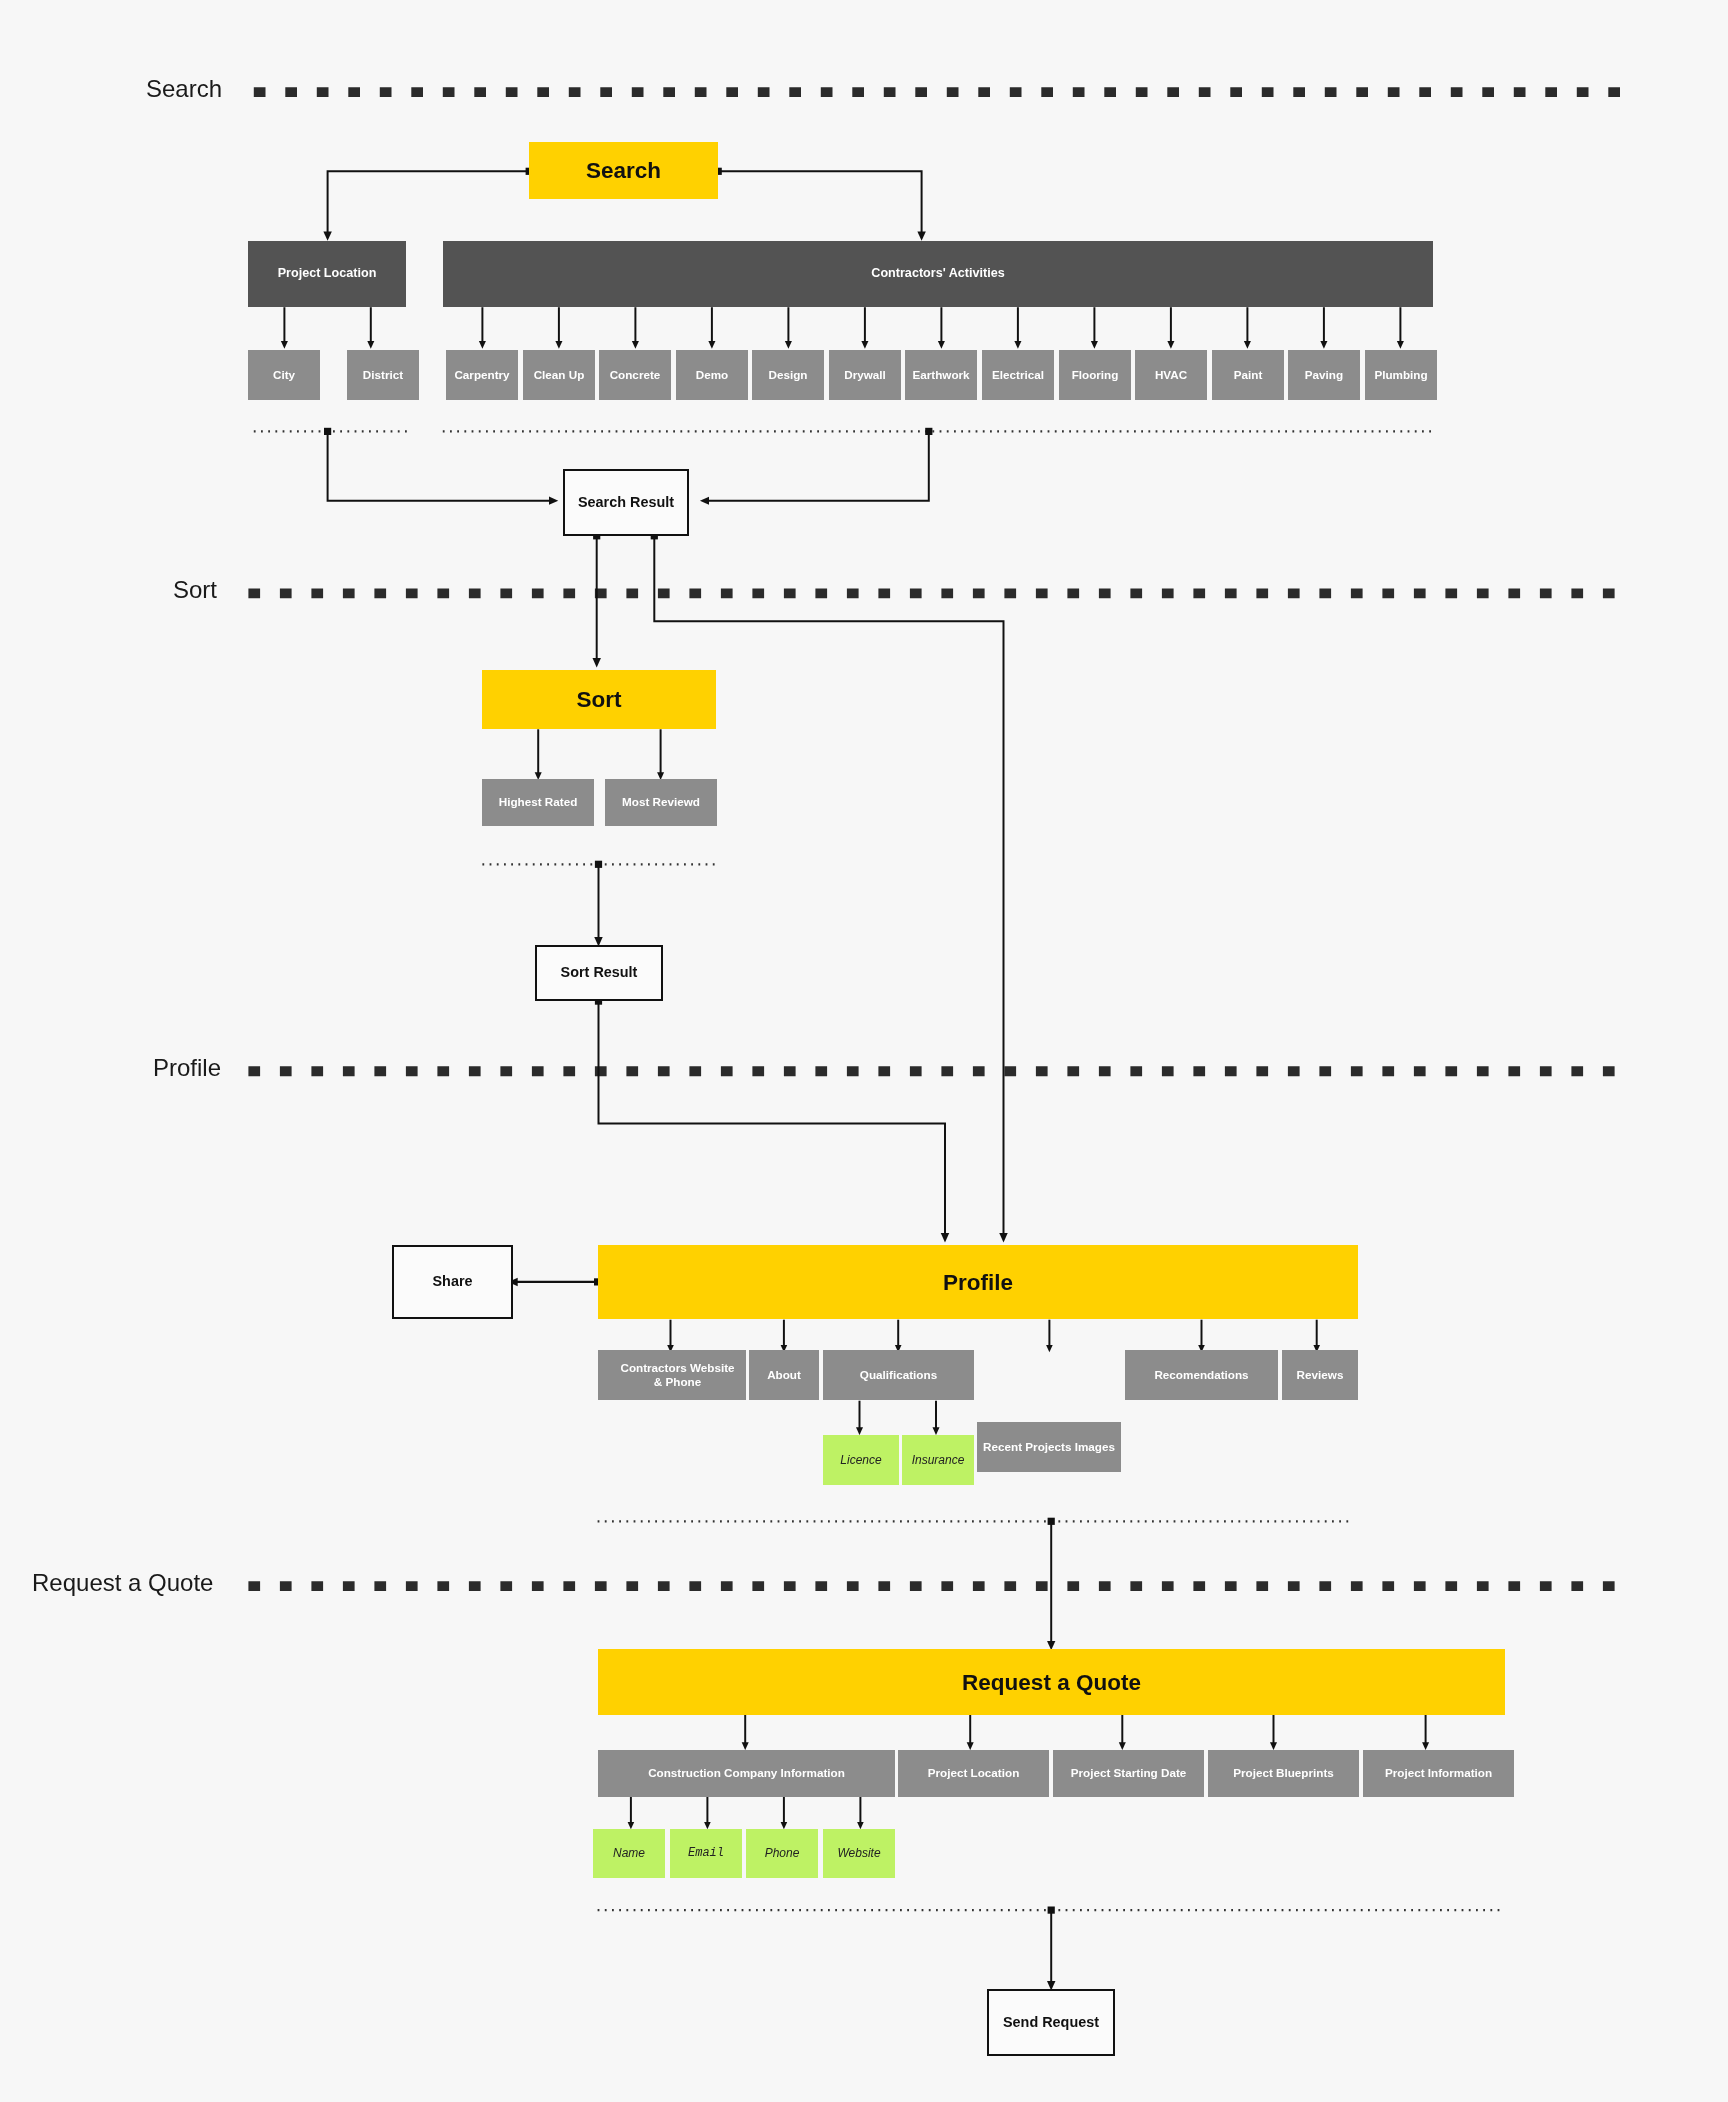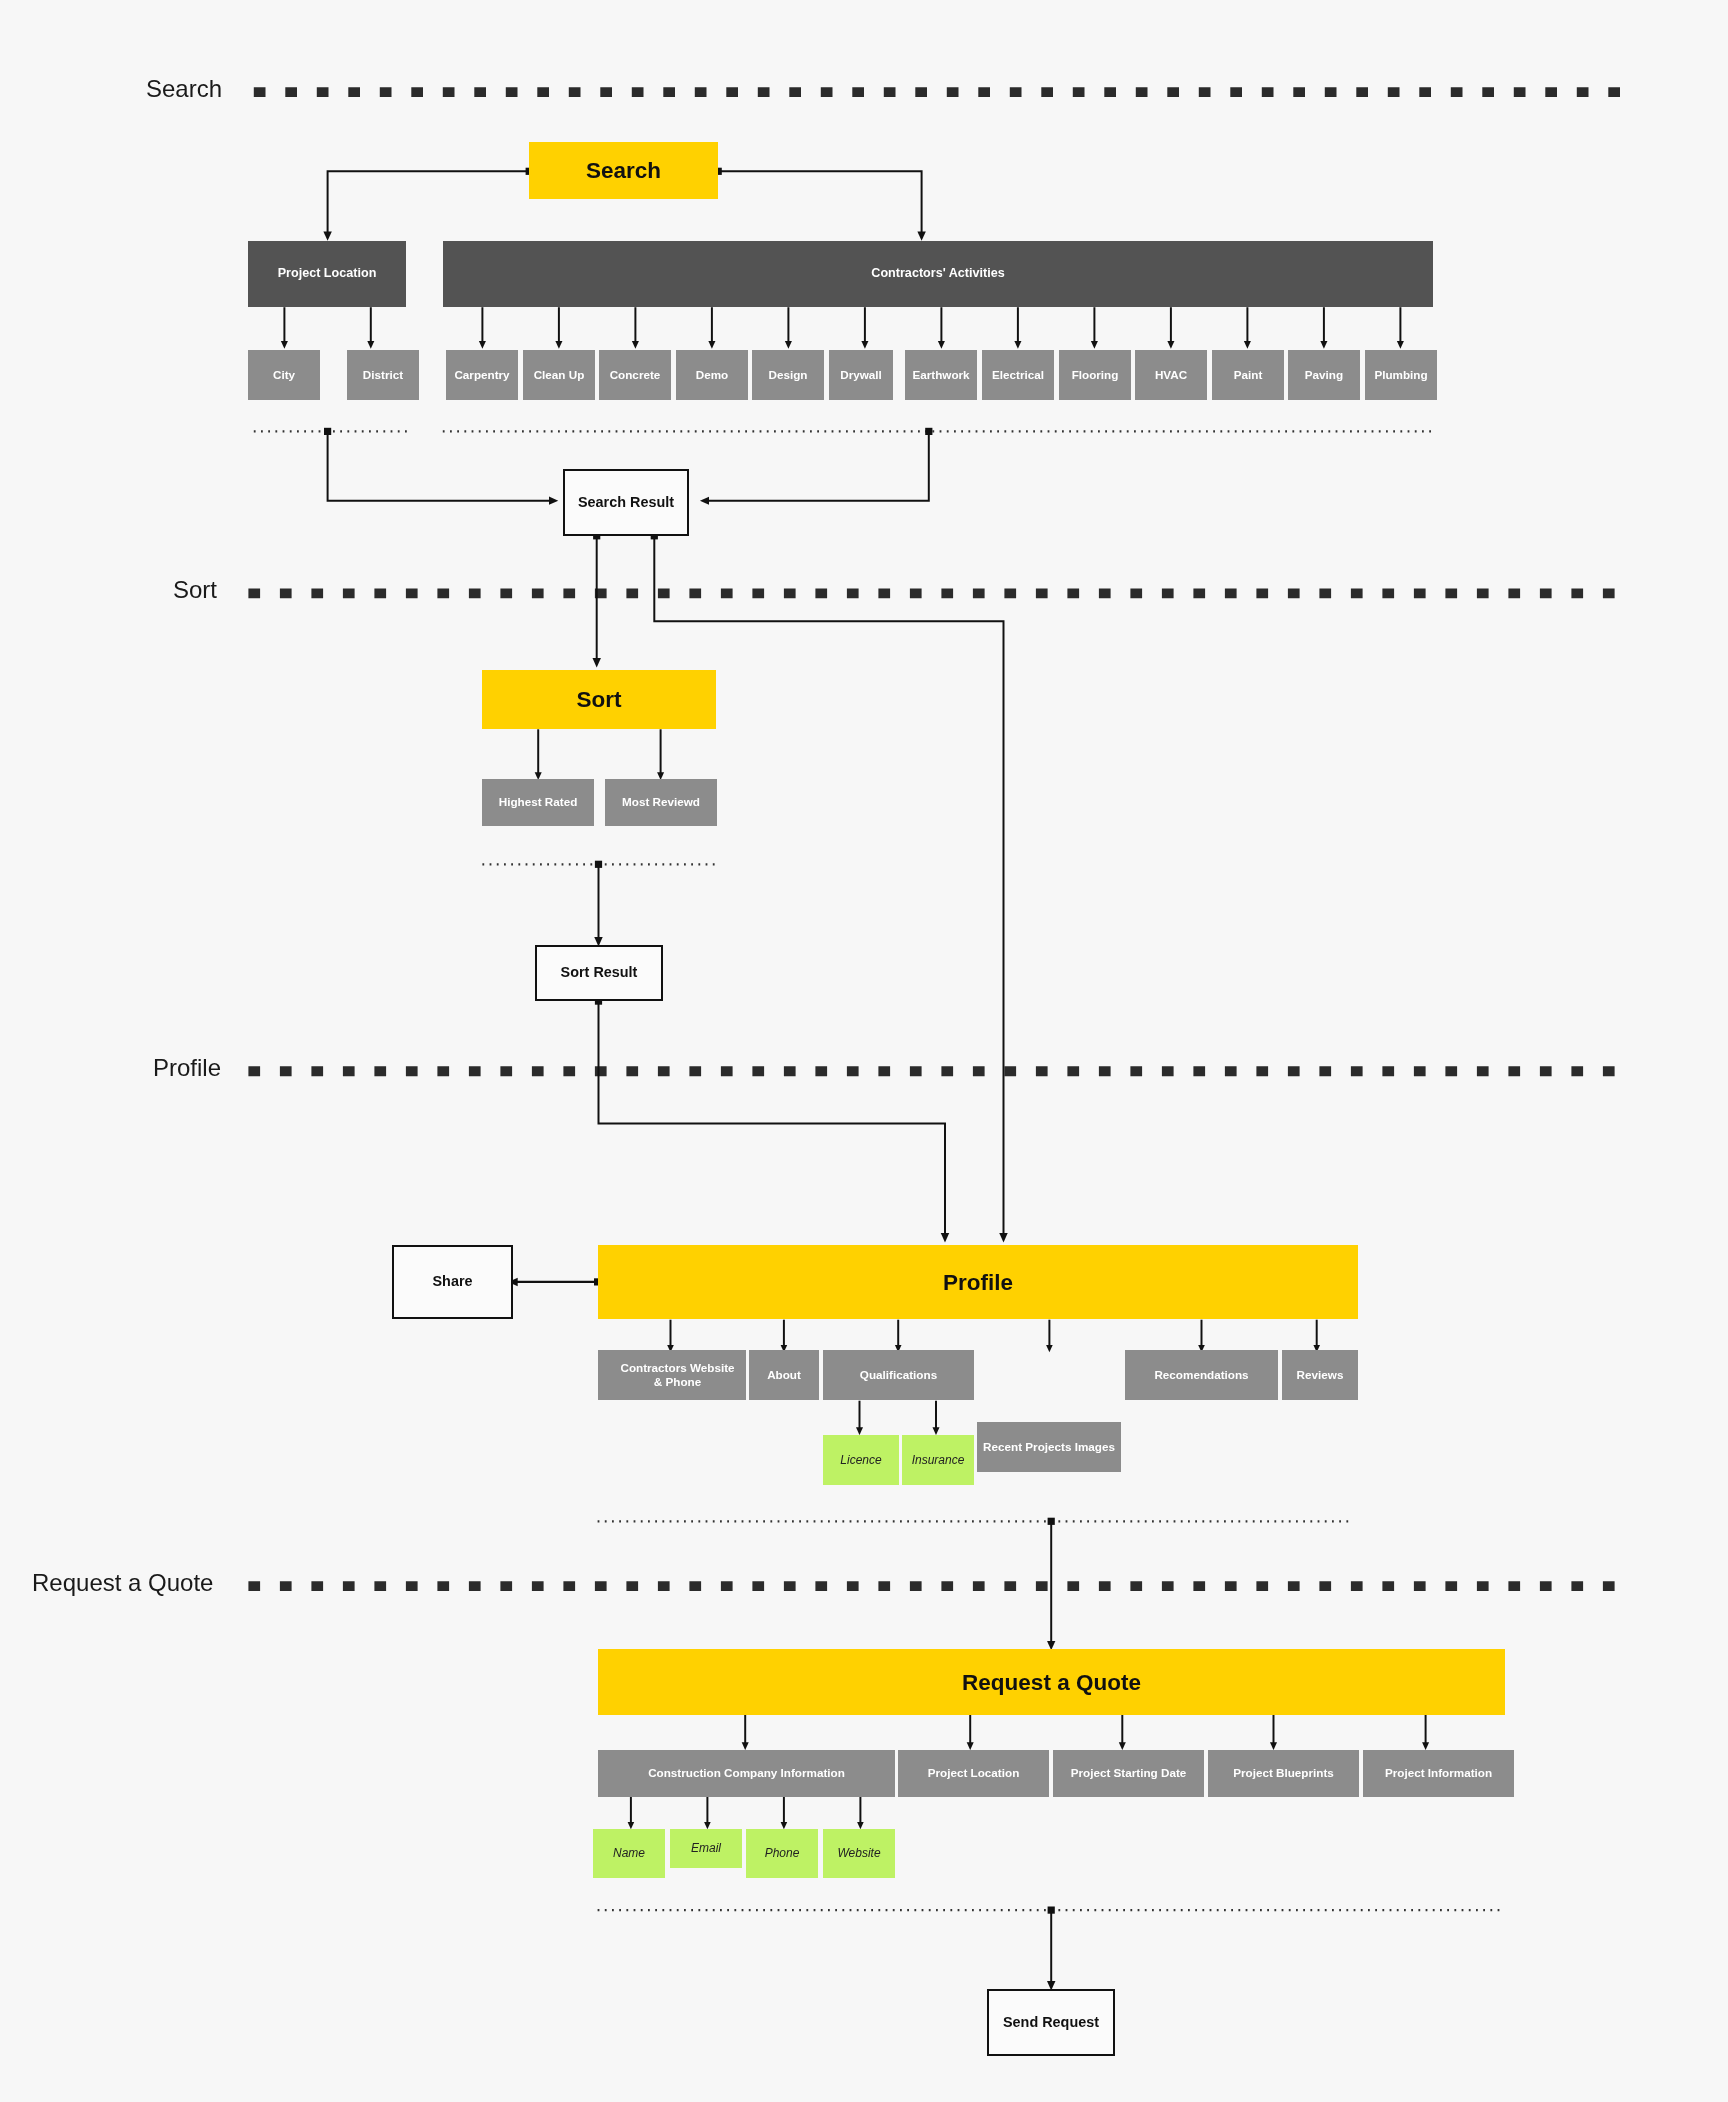--- a/index.html
+++ b/index.html
@@ -125,21 +125,21 @@
   <div class="node n-dark" style="left:443px;top:241px;width:990px;height:66px;">Contractors' Activities</div>
 
   <div class="node n-gray" style="left:248px;top:350px;width:72px;height:50px;">City</div>
   <div class="node n-gray" style="left:335px;top:350px;width:72px;height:50px;margin-left:12px;">District</div>
 
   <div class="node n-gray" style="left:446px;top:350px;width:72px;height:50px;">Carpentry</div>
   <div class="node n-gray" style="left:523px;top:350px;width:72px;height:50px;">Clean Up</div>
   <div class="node n-gray" style="left:599px;top:350px;width:72px;height:50px;">Concrete</div>
   <div class="node n-gray" style="left:676px;top:350px;width:72px;height:50px;">Demo</div>
   <div class="node n-gray" style="left:752px;top:350px;width:72px;height:50px;">Design</div>
-  <div class="node n-gray" style="left:829px;top:350px;width:64px;height:50px;">Drywall</div>
+  <div class="node n-gray" style="left:829px;top:350px;width:72px;height:50px;">Drywall</div>
   <div class="node n-gray" style="left:905px;top:350px;width:72px;height:50px;">Earthwork</div>
   <div class="node n-gray" style="left:982px;top:350px;width:72px;height:50px;">Electrical</div>
   <div class="node n-gray" style="left:1059px;top:350px;width:72px;height:50px;">Flooring</div>
   <div class="node n-gray" style="left:1135px;top:350px;width:72px;height:50px;">HVAC</div>
   <div class="node n-gray" style="left:1212px;top:350px;width:72px;height:50px;">Paint</div>
   <div class="node n-gray" style="left:1288px;top:350px;width:72px;height:50px;">Paving</div>
   <div class="node n-gray" style="left:1365px;top:350px;width:72px;height:50px;">Plumbing</div>
 
   <div class="node n-white" style="left:563px;top:469px;width:126px;height:67px;">Search Result</div>
 
@@ -167,20 +167,20 @@
 
   <div class="node n-yellow" style="left:598px;top:1649px;width:907px;height:66px;">Request a Quote</div>
 
   <div class="node n-gray" style="left:598px;top:1750px;width:297px;height:47px;">Construction Company Information</div>
   <div class="node n-gray" style="left:898px;top:1750px;width:151px;height:47px;">Project Location</div>
   <div class="node n-gray" style="left:1053px;top:1750px;width:151px;height:47px;">Project Starting Date</div>
   <div class="node n-gray" style="left:1208px;top:1750px;width:151px;height:47px;">Project Blueprints</div>
   <div class="node n-gray" style="left:1363px;top:1750px;width:151px;height:47px;">Project Information</div>
 
   <div class="node n-light" style="left:593px;top:1829px;width:72px;height:49px;">Name</div>
-  <div class="node n-light" style="left:670px;top:1829px;width:72px;height:39px;">Email</div>
+  <div class="node n-light" style="left:670px;top:1829px;width:72px;height:49px;font-family:Liberation Mono, monospace;">Email</div>
   <div class="node n-light" style="left:746px;top:1829px;width:72px;height:49px;">Phone</div>
   <div class="node n-light" style="left:823px;top:1829px;width:72px;height:49px;">Website</div>
 
   <div class="node n-white" style="left:987px;top:1989px;width:128px;height:67px;">Send Request</div>
 
 </div>
 
 
 </body></html>

